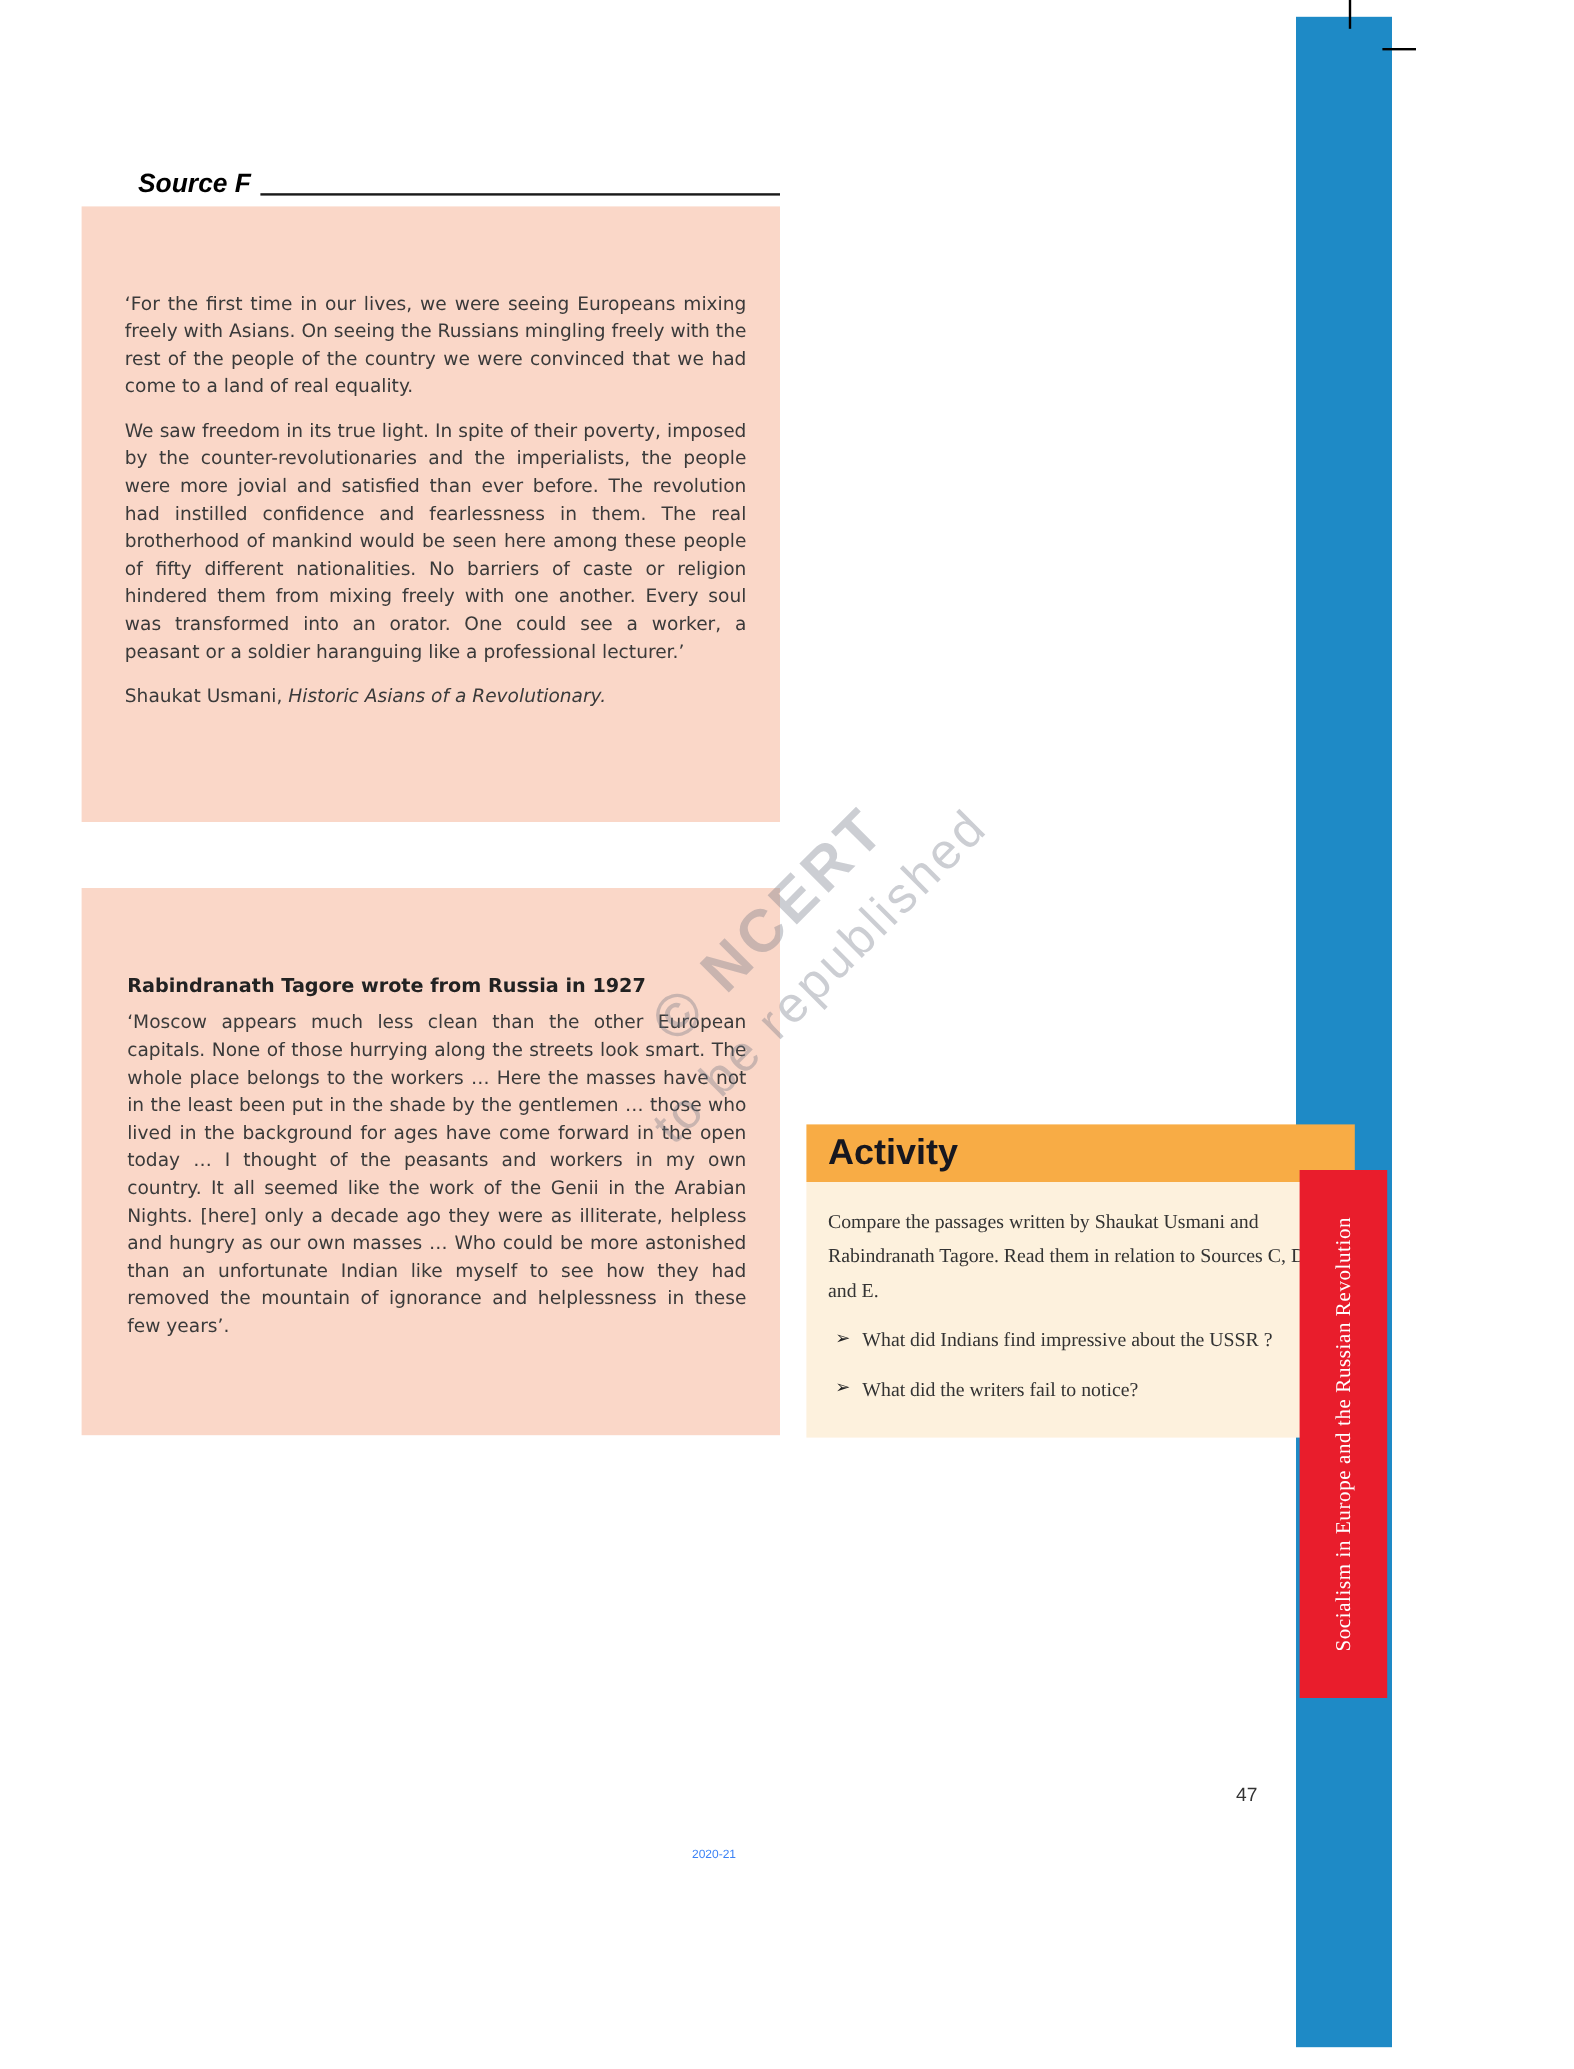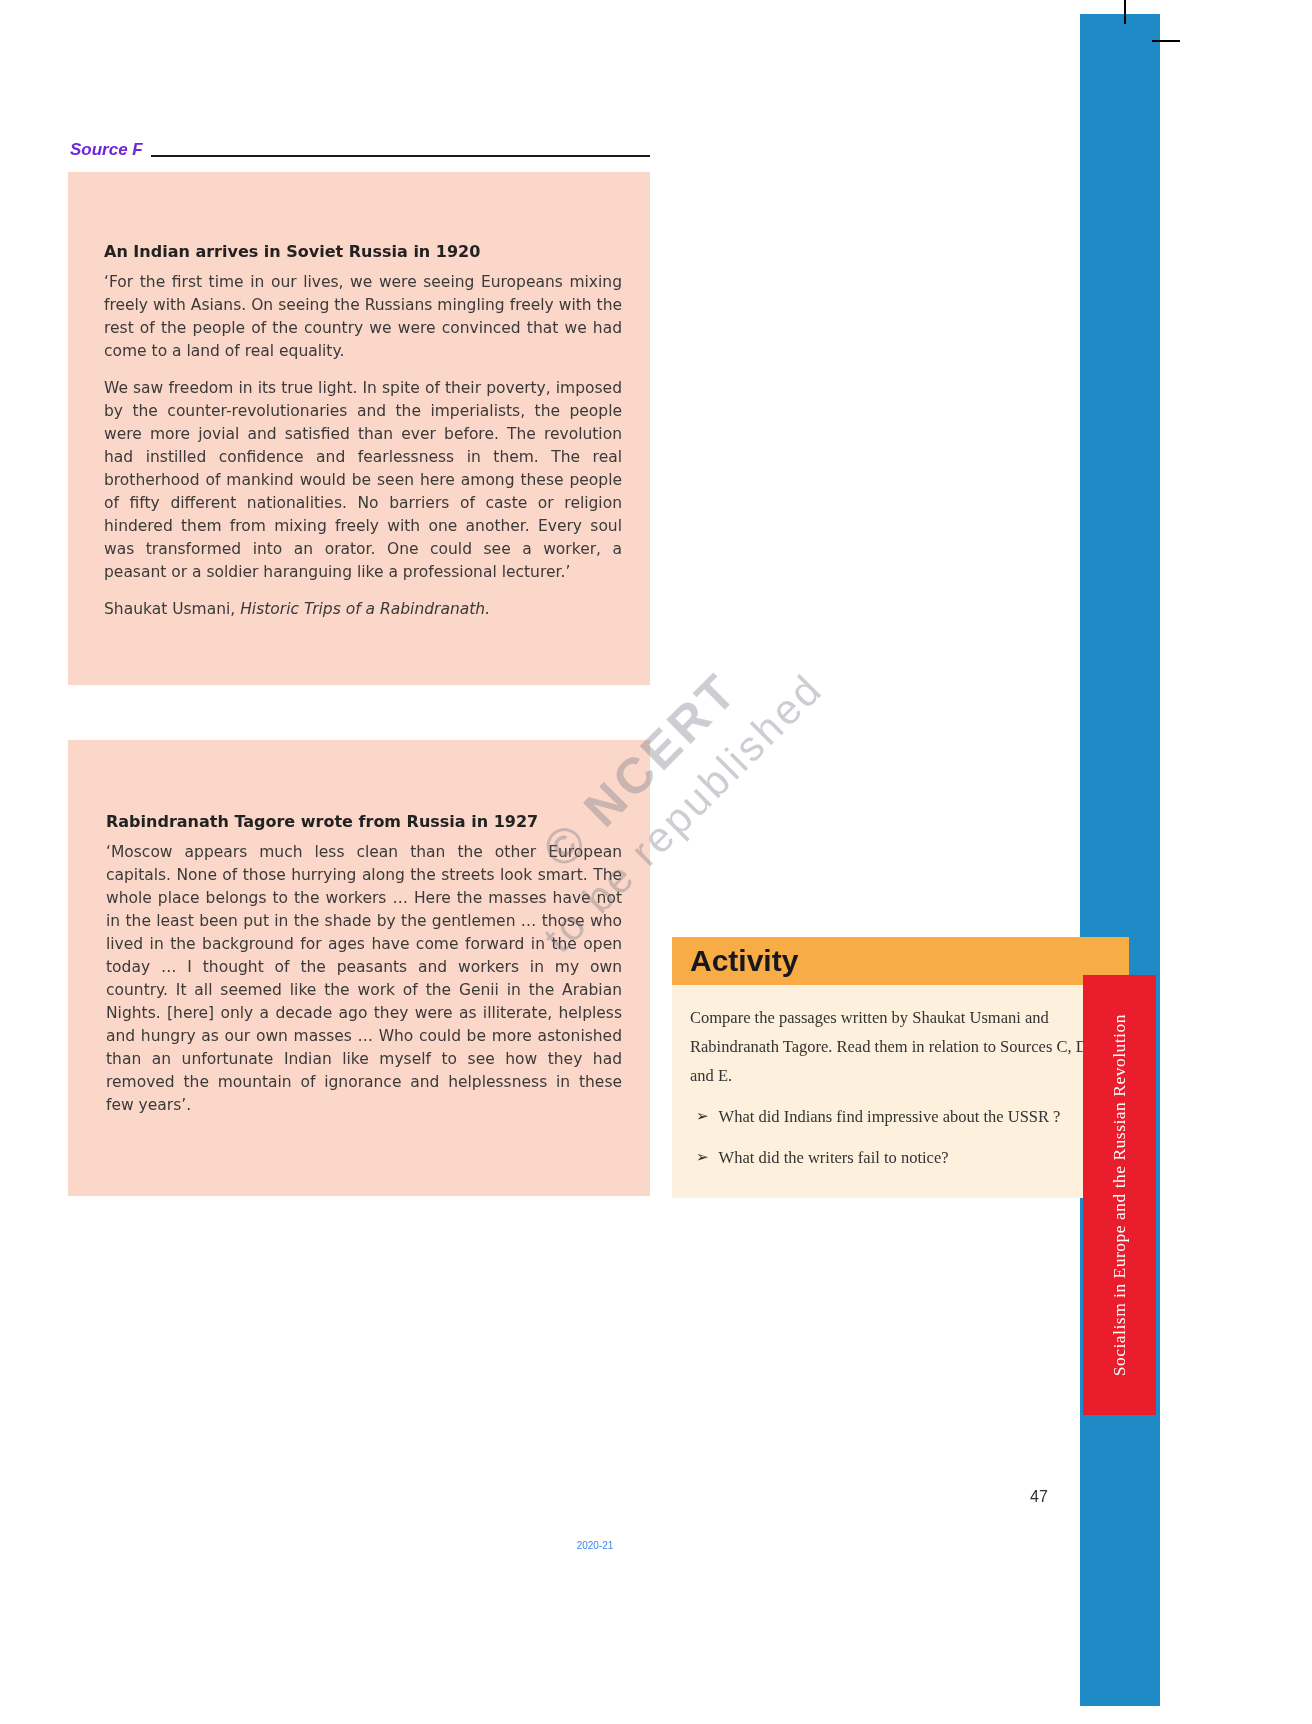--- a/index.html
+++ b/index.html
@@ -26,23 +26,24 @@
     display: flex;
     align-items: flex-end;
     gap: 8px;
   }
   .source-label-row.f { top: 140px; }
   .source-label-row.g { top: 710px; }
   .source-label {
     font-family: "Liberation Sans", sans-serif;
     font-style: italic;
     font-weight: bold;
-    font-size: 17px;
-    color: #6d28d9;
+    font-size: 22px;
+    color: #000000;
     white-space: nowrap;
+    margin-left: 45px;
   }
   .source-rule {
     flex: 1;
     border-bottom: 2px solid #1a1a1a;
     margin-bottom: 3px;
   }
 
   
   .source-box {
     position: absolute;
@@ -188,24 +189,23 @@
 <div class="page">
 
   <div class="crop-v"></div>
   <div class="crop-h"></div>
 
   <div class="source-label-row f">
     <span class="source-label">Source F</span>
     <span class="source-rule"></span>
   </div>
   <div class="source-box f">
-    <h3>An Indian arrives in Soviet Russia in 1920</h3>
     <p>‘For the first time in our lives, we were seeing Europeans mixing freely with Asians. On seeing the Russians mingling freely with the rest of the people of the country we were convinced that we had come to a land of real equality.</p>
     <p>We saw freedom in its true light. In spite of their poverty, imposed by the counter-revolutionaries and the imperialists, the people were more jovial and satisfied than ever before. The revolution had instilled confidence and fearlessness in them. The real brotherhood of mankind would be seen here among these people of fifty different nationalities. No barriers of caste or religion hindered them from mixing freely with one another.  Every soul was transformed into an orator. One could see a worker, a peasant or a soldier haranguing like a professional lecturer.’</p>
-    <p class="attribution"><span>Shaukat Usmani, </span><em>Historic Trips of a Rabindranath.</em></p>
+    <p class="attribution"><span>Shaukat Usmani, </span><em>Historic Asians of a Revolutionary.</em></p>
   </div>
 
   <div class="source-box g">
     <h3>Rabindranath Tagore wrote from Russia in 1927</h3>
     <p>‘Moscow appears much less clean than the other European capitals. None of those hurrying along the streets look smart. The whole place belongs to the workers … Here the masses have not in the least been put in the shade by the gentlemen … those who lived in the background for ages have come forward in the open today … I thought of the peasants and workers in my own country. It all seemed like the work of the Genii in the Arabian Nights. [here] only a decade ago they were as illiterate, helpless and hungry as our own masses … Who could be more astonished than an unfortunate Indian like myself to see how they had removed the mountain of ignorance and helplessness in these few years’.</p>
   </div>
 
   <div class="watermark">
     <div class="wm1">© NCERT</div>
     <div class="wm2">to be republished</div>

